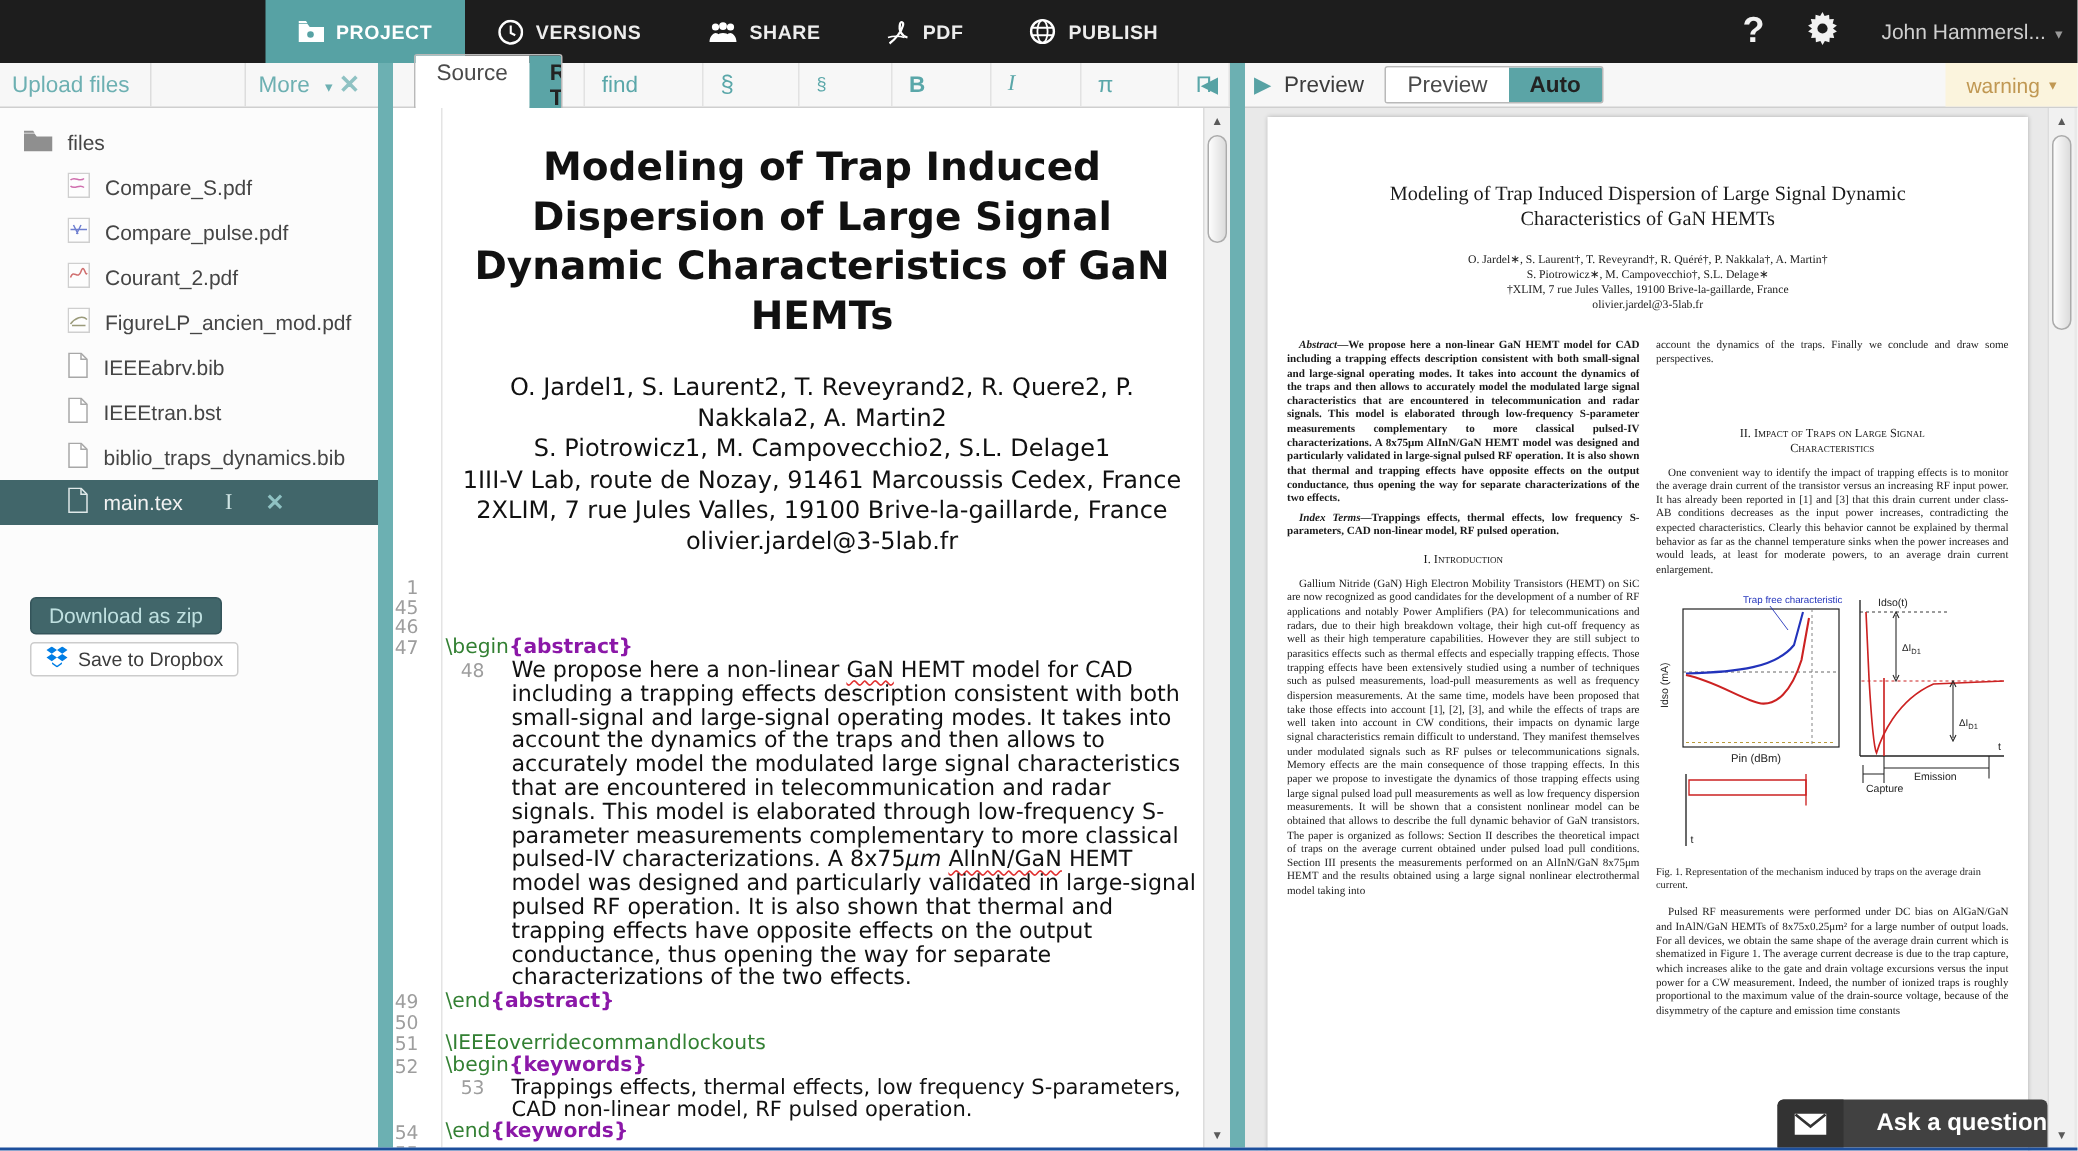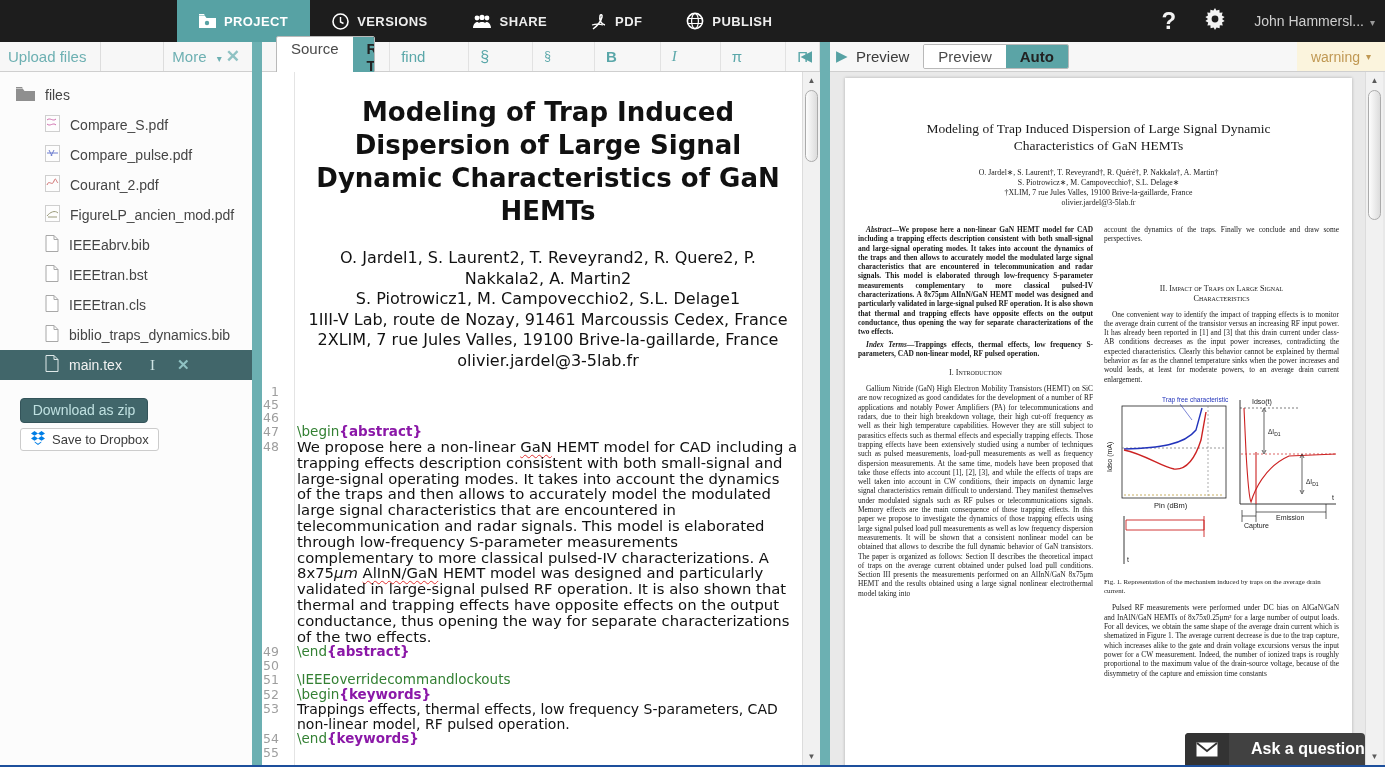--- a/index.html
+++ b/index.html
@@ -73,21 +73,21 @@
   .gutterline { position:absolute; left:32px; top:0; bottom:0; width:1px; background:#e4e4e4; }
   .doc-head { margin:24px 10px 6px 42px; text-align:center; color:#111; }
   .doc-title { font-size:26px; font-weight:bold; line-height:33px; margin-bottom:20px; }
   .doc-auth { font-size:16px; line-height:20.5px; }
   .crow { display:flex; }
   .ln { flex:0 0 26px; text-align:right; padding-right:9px; color:#9e9e9e; font-size:12.5px;
     font-family:"DejaVu Sans", sans-serif; line-height:inherit; }
   .ctext { flex:1; padding-left:9px; padding-right:4px; color:#111; }
   .r-blank { line-height:13px; height:13px; font-size:12px; }
   .r-cmd  { line-height:15px; font-size:13.5px; }
-  .r-text { line-height:15.8px; font-size:14.8px; }
+  .r-text { line-height:15.8px; font-size:14.8px;margin-left:44px; }
   .tex-cmd { color:#338033; }
   .tex-arg { color:#8b18a8; font-weight:bold; }
   .sq { text-decoration:underline wavy #e03030 1px; text-underline-offset:2px; }
   .itx { font-style:italic; }
 
   
   .pv-label { font-size:15px; color:#3c3c3c; margin-left:26px; }
   .warn { position:absolute; right:0; top:0; height:29px; background:#fbf4dd; color:#c09853;
     font-size:14px; display:flex; align-items:center; padding:0 14px; cursor:pointer; }
   .warn .caret { color:#c09853; }
@@ -234,27 +234,20 @@
             <path d="M1 .5 h8 l4 4 V16.5 H1 Z" fill="#fff" stroke="#a8a8a8"></path>
             <path d="M9 .5 v4 h4" fill="none" stroke="#a8a8a8"></path>
           </svg></span>
       <span>IEEEtran.bst</span>
     </div>
     <div class="frow">
       <span class="ficon"><svg width="14" height="17" viewBox="0 0 14 17">
             <path d="M1 .5 h8 l4 4 V16.5 H1 Z" fill="#fff" stroke="#a8a8a8"></path>
             <path d="M9 .5 v4 h4" fill="none" stroke="#a8a8a8"></path>
           </svg></span>
-      <span>IEEEtran.cls</span>
-    </div>
-    <div class="frow">
-      <span class="ficon"><svg width="14" height="17" viewBox="0 0 14 17">
-            <path d="M1 .5 h8 l4 4 V16.5 H1 Z" fill="#fff" stroke="#a8a8a8"></path>
-            <path d="M9 .5 v4 h4" fill="none" stroke="#a8a8a8"></path>
-          </svg></span>
       <span>biblio_traps_dynamics.bib</span>
     </div>
     <div class="frow selected">
       <span class="ficon"><svg width="14" height="17" viewBox="0 0 14 17">
             <path d="M1 .5 h8 l4 4 V16.5 H1 Z" fill="#41666a" stroke="#dfe9e9"></path>
             <path d="M9 .5 v4 h4" fill="none" stroke="#dfe9e9"></path>
           </svg></span>
       <span>main.tex</span>
       <span class="rename-i">I</span>
       <span class="sel-close">✕</span>

